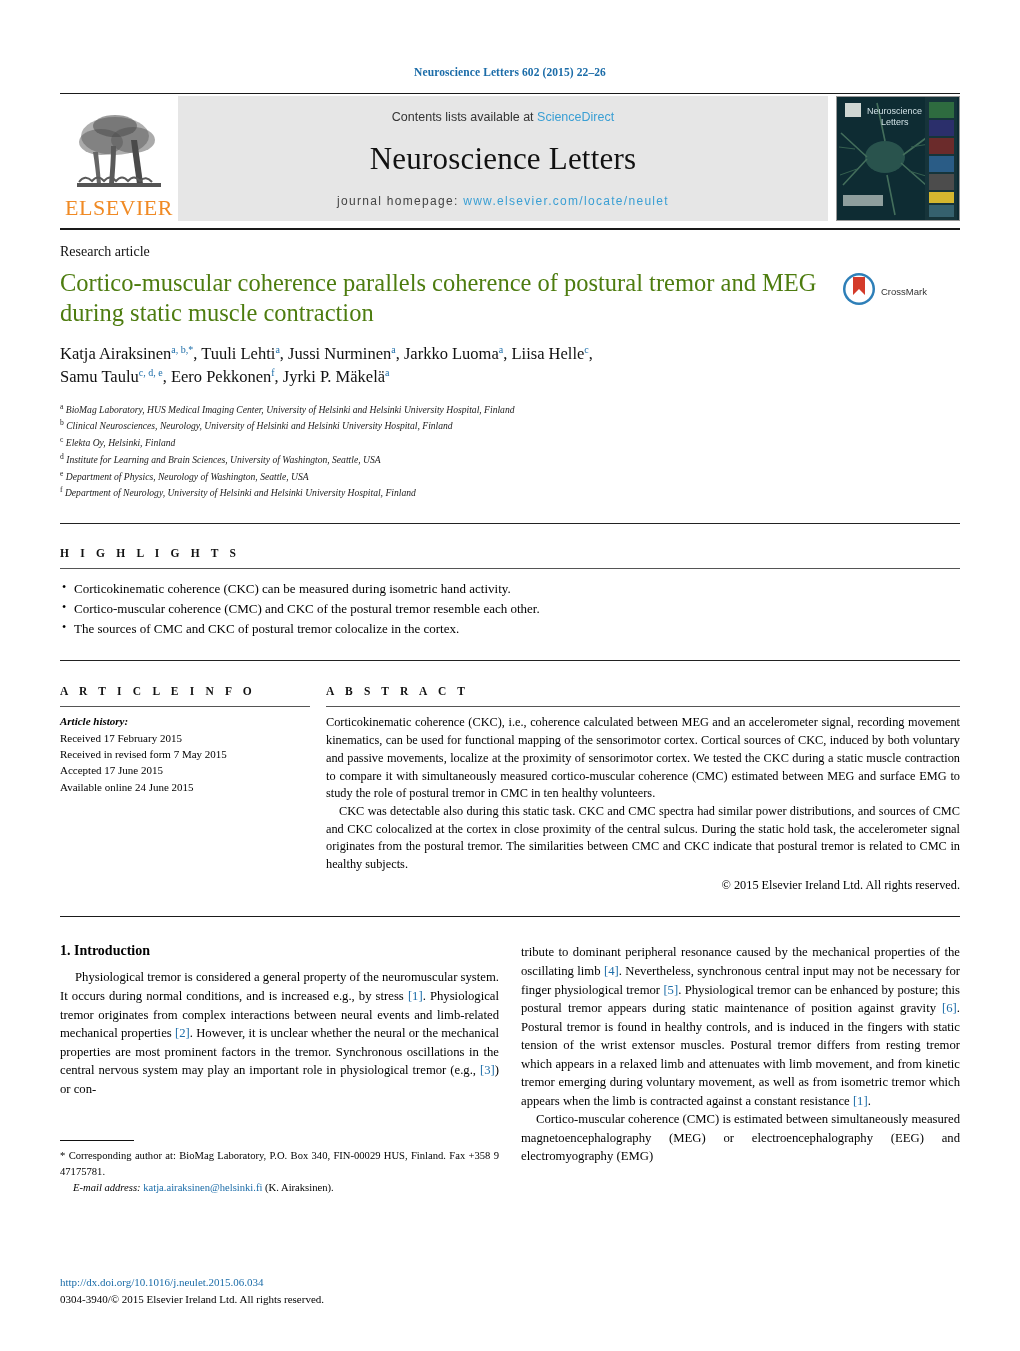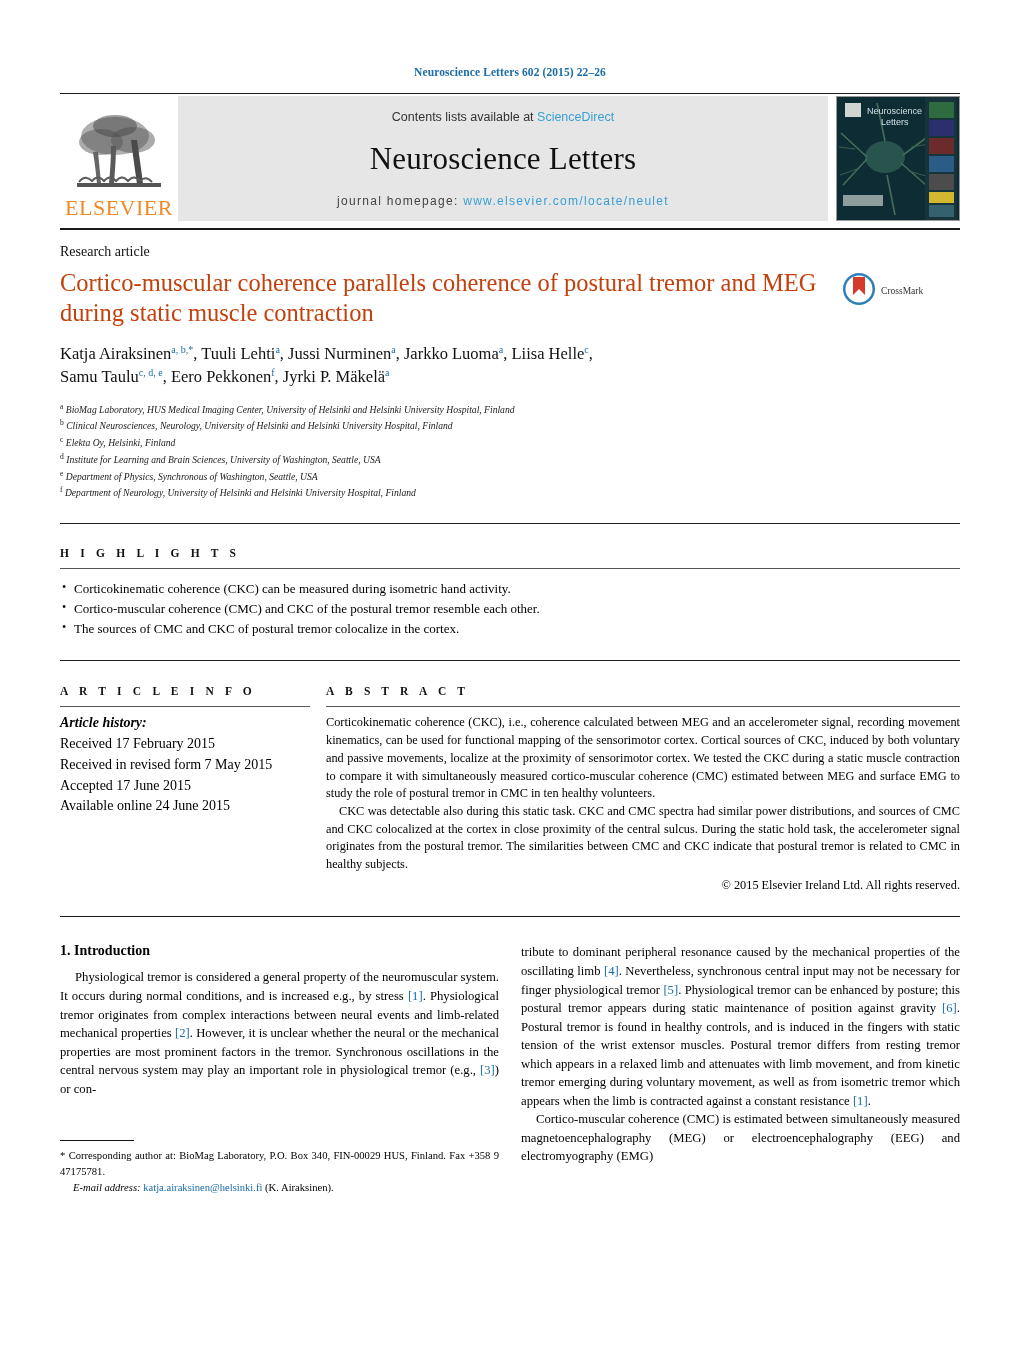--- a/index.html
+++ b/index.html
@@ -115,31 +115,31 @@
     align-items: flex-start;
     margin-top: 8px;
   }
   .title-col { flex: 1 1 auto; padding-right: 16px; }
   h1.paper-title {
     font-family: "Liberation Serif", serif;
     font-size: 24.5px;
     font-weight: normal;
     line-height: 1.22;
     margin: 0;
-    color: #c2410c;
+    color: #4d7c0f;
   }
   .crossmark {
     flex: 0 0 118px;
     display: flex;
     align-items: center;
     gap: 5px;
     padding-top: 4px;
   }
   .crossmark-label {
-    font-family: Liberation Serif, serif;
+    font-family: Liberation Sans, sans-serif;
     font-size: 9.5px;
     color: #333;
     text-align: right;
   }
   .authors {
     font-family: "Liberation Serif", serif;
     font-size: 16.5px;
     line-height: 1.42;
     margin-top: 14px;
     color: #111;
@@ -185,21 +185,21 @@
 
   
   .info-abstract {
     display: flex;
     margin-top: 24px;
     gap: 16px;
   }
   .col-info { flex: 0 0 250px; }
   .col-abstract { flex: 1 1 auto; }
   .info-body {
-    font-size: 14px;
+    font-size: 11px;
     line-height: 1.48;
     padding-top: 6px;
   }
   .info-head { font-style: italic; font-weight: bold; }
   .kw-block { margin-top: 12px; padding-top: 7px; }
   .abstract-body {
     font-size: 12.3px;
     line-height: 1.44;
     text-align: justify;
     padding-top: 7px;
@@ -346,21 +346,21 @@
   <div class="authors">
     <span>Katja Airaksinen</span><sup>a, b,*</sup><span>, Tuuli Lehti</span><sup>a</sup><span>, Jussi Nurminen</span><sup>a</sup><span>, Jarkko Luoma</span><sup>a</sup><span>, Liisa Helle</span><sup>c</sup>,<br>
     <span>Samu Taulu</span><sup>c, d, e</sup><span>, Eero Pekkonen</span><sup>f</sup><span>, Jyrki P. Mäkelä</span><sup>a</sup>
   </div>
 
   <div class="affiliations">
     <div><sup>a</sup> <span>BioMag Laboratory, HUS Medical Imaging Center, University of Helsinki and Helsinki University Hospital, Finland</span></div>
     <div><sup>b</sup> <span>Clinical Neurosciences, Neurology, University of Helsinki and Helsinki University Hospital, Finland</span></div>
     <div><sup>c</sup> <span>Elekta Oy, Helsinki, Finland</span></div>
     <div><sup>d</sup> <span>Institute for Learning and Brain Sciences, University of Washington, Seattle, USA</span></div>
-    <div><sup>e</sup> <span>Department of Physics, Synchronous of Washington, Seattle, USA</span></div>
+    <div><sup>e</sup> <span>Department of Physics, Neurology of Washington, Seattle, USA</span></div>
     <div><sup>f</sup> <span>Department of Neurology, University of Helsinki and Helsinki University Hospital, Finland</span></div>
   </div>
 
   <div class="hr-mid" style="margin-top:22px"></div>
 
   <div class="highlights-wrap">
     <div class="sec-label">H I G H L I G H T S</div>
     <div class="hr-thin" style="margin-top:9px"></div>
     <ul class="highlights-list">
       <li>Corticokinematic coherence (CKC) can be measured during isometric hand activity.</li>
@@ -417,14 +417,18 @@
         </div>
       </div>
     </div>
 
     <div class="body-col">
       <p class="noindent"><span>tribute to dominant peripheral resonance caused by the mechanical properties of the oscillating limb </span><span class="ref">[4]</span><span>. Nevertheless, synchronous central input may not be necessary for finger physiological tremor </span><span class="ref">[5]</span><span>. Physiological tremor can be enhanced by posture; this postural tremor appears during static maintenance of position against gravity </span><span class="ref">[6]</span><span>. Postural tremor is found in healthy controls, and is induced in the fingers with static tension of the wrist extensor muscles. Postural tremor differs from resting tremor which appears in a relaxed limb and attenuates with limb movement, and from kinetic tremor emerging during voluntary movement, as well as from isometric tremor which appears when the limb is contracted against a constant resistance </span><span class="ref">[1]</span><span>.</span></p>
       <p>Cortico-muscular coherence (CMC) is estimated between simultaneously measured magnetoencephalography (MEG) or electroencephalography (EEG) and electromyography (EMG)</p>
     </div>
   </div>
 
+  <div class="doi-block">
+    <div class="doi-link">http://dx.doi.org/10.1016/j.neulet.2015.06.034</div>
+    <div>0304-3940/© 2015 Elsevier Ireland Ltd. All rights reserved.</div>
+  </div>
 
 </div>
 
 </body></html>

